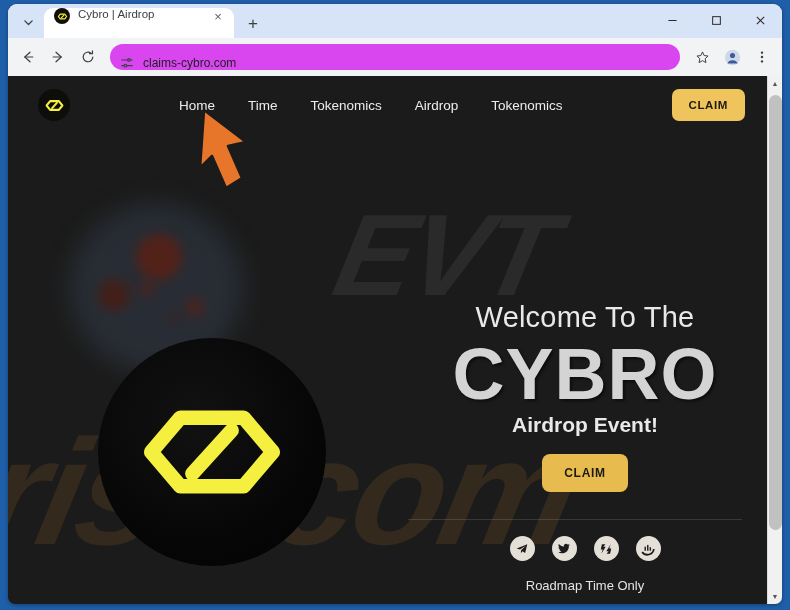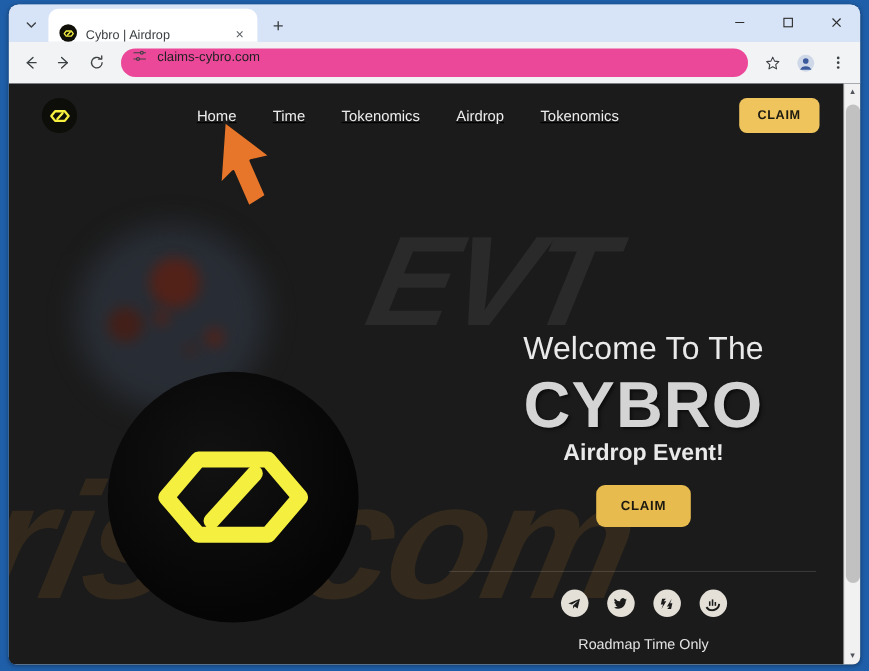--- a/index.html
+++ b/index.html
@@ -28,21 +28,21 @@
   }
   .tablist-chevron {
     width: 28px; height: 26px;
     margin: 0 2px 3px 6px;
     border-radius: 5px;
     display: flex; align-items: center; justify-content: center;
     color: #3c4043;
   }
   .tab {
     position: relative;
-    display: flex; align-items: flex-end;
+    display: flex; align-items: flex-start;
     height: 30px;
     width: 190px;
     padding: 0 8px 0 10px;
     background: #ffffff;
     border-radius: 9px 9px 0 0;
     gap: 8px;
   }
   .tab-favicon {
     width: 16px; height: 16px;
     border-radius: 50%;
@@ -95,24 +95,24 @@
   .navbtn {
     width: 28px; height: 28px;
     display: flex; align-items: center; justify-content: center;
     border-radius: 50%;
     color: #3c4043;
   }
   .omnibox {
     flex: 1;
     height: 26px;
     margin: 0 6px;
-    background: #ec4899;
+    background: #d946ef;
     border-radius: 13px;
     display: flex;
-    align-items: flex-start;
+    align-items: flex-end;
     padding: 0 10px;
     gap: 9px;
   }
   .omnibox-url {
     font-size: 12px;
     color: #202124;
     white-space: nowrap;
     overflow: hidden;
   }
   .tb-icon {
@@ -192,21 +192,20 @@
     background: #0d0d09;
     display: flex; align-items: center; justify-content: center;
     flex: none;
   }
   .nav {
     flex: 1;
     display: flex;
     align-items: center;
     justify-content: center;
     gap: 33px;
-    text-decoration: underline;
   }
   .nav a {
     color: #ededed;
     font-size: 13.5px;
     text-decoration: none;
     white-space: nowrap;
   }
   .claim-btn {
     background: #efc45c;
     color: #1c1a10;
@@ -236,21 +235,21 @@
     text-align: center;
     z-index: 4;
   }
   .hero-welcome {
     color: #e9e9e9;
     font-size: 29px;
     letter-spacing: .2px;
   }
   .hero-title {
     color: #d4d4d4;
-    font-size: 59px;
+    font-size: 72px;
     font-weight: 700;
     letter-spacing: 1px;
     line-height: 1.02;
     margin: 4px 0 2px;
     text-shadow: 2px 2px 3px rgba(0,0,0,.55);
   }
   .hero-sub {
     color: #e9e9e9;
     font-size: 21px;
     margin-bottom: 17px;

